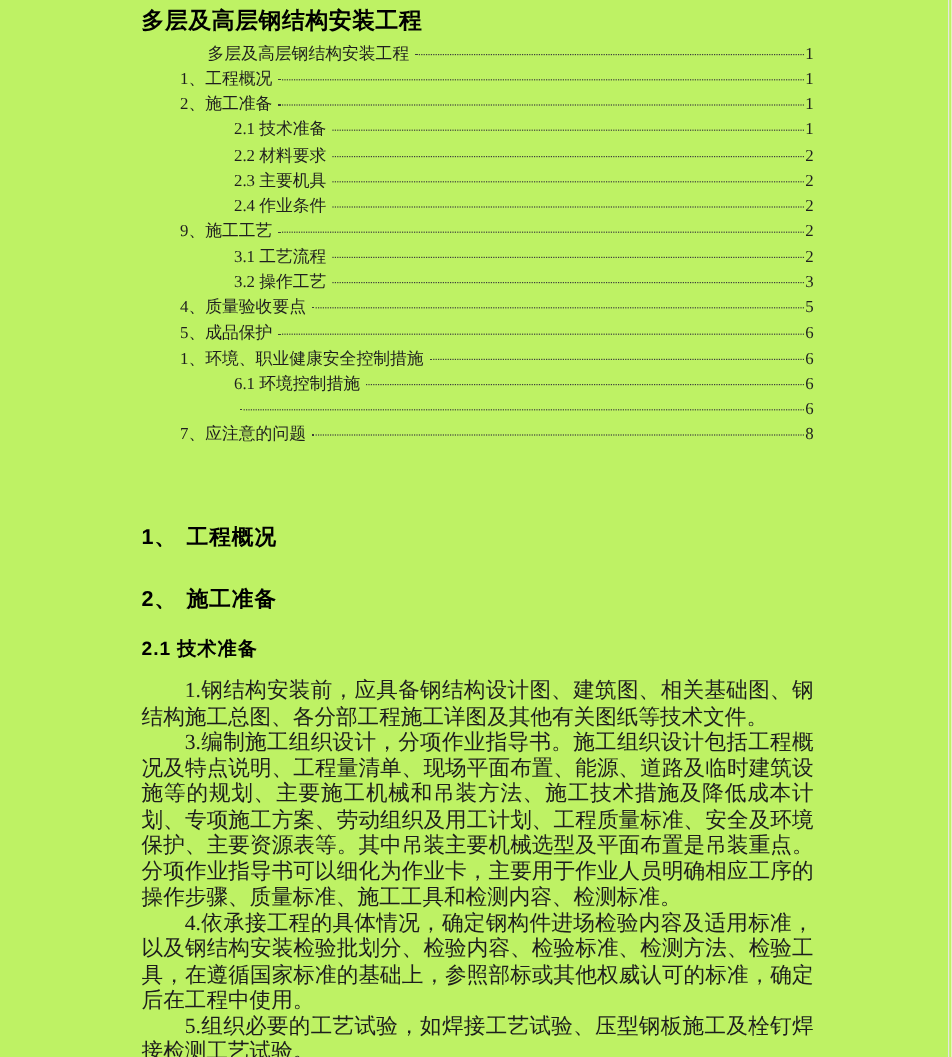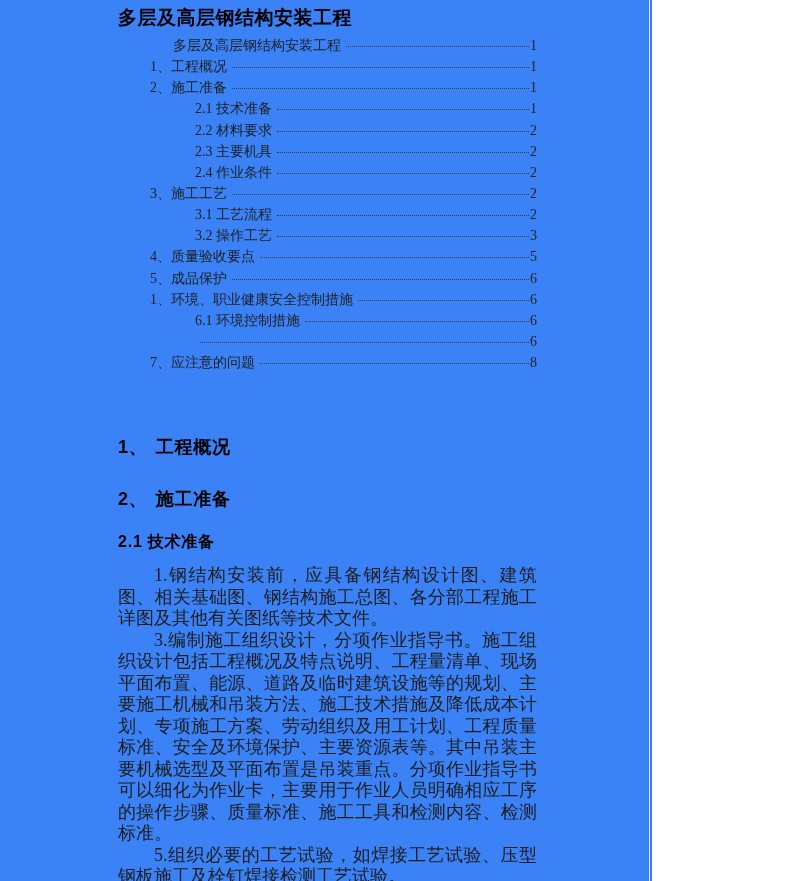--- a/index.html
+++ b/index.html
@@ -1,21 +1,21 @@
 <!DOCTYPE html>
 <html lang="zh"><head>
 <meta charset="utf-8">
 <style>
   html, body { margin: 0; padding: 0; background: #ffffff; }
   .page {
     position: relative;
-    width: 652px;
+    width: 793px;
     height: 881px;
     box-sizing: border-box;
-    background: #3b82f6;
+    background: #bef264;
     padding: 5px 115px 0 118px;
     overflow: hidden;
     color: #1a1a1a;
   }
   
   .edge-line {
     position: absolute;
     top: 0; right: 2px;
     width: 1px; height: 100%;
     background: #e4e4e4;
@@ -130,21 +130,21 @@
         <span class="toc-page">2</span>
       </div>
 
       <div class="toc-row lvl-2">
         <span class="toc-label">2.4 作业条件</span>
         <span class="toc-dots"></span>
         <span class="toc-page">2</span>
       </div>
 
       <div class="toc-row lvl-1">
-        <span class="toc-label">3、施工工艺</span>
+        <span class="toc-label">9、施工工艺</span>
         <span class="toc-dots"></span>
         <span class="toc-page">2</span>
       </div>
 
       <div class="toc-row lvl-2">
         <span class="toc-label">3.1 工艺流程</span>
         <span class="toc-dots"></span>
         <span class="toc-page">2</span>
       </div>
 
@@ -203,19 +203,20 @@
     <span class="heading-num">2.1</span><span>技术准备</span>
   </h3>
 
   <div class="body-text">
 
       <p>1.钢结构安装前，应具备钢结构设计图、建筑图、相关基础图、钢结构施工总图、各分部工程施工详图及其他有关图纸等技术文件。</p>
 
 
       <p>3.编制施工组织设计，分项作业指导书。施工组织设计包括工程概况及特点说明、工程量清单、现场平面布置、能源、道路及临时建筑设施等的规划、主要施工机械和吊装方法、施工技术措施及降低成本计划、专项施工方案、劳动组织及用工计划、工程质量标准、安全及环境保护、主要资源表等。其中吊装主要机械选型及平面布置是吊装重点。分项作业指导书可以细化为作业卡，主要用于作业人员明确相应工序的操作步骤、质量标准、施工工具和检测内容、检测标准。</p>
 
+      <p>4.依承接工程的具体情况，确定钢构件进场检验内容及适用标准，以及钢结构安装检验批划分、检验内容、检验标准、检测方法、检验工具，在遵循国家标准的基础上，参照部标或其他权威认可的标准，确定后在工程中使用。</p>
 
       <p>5.组织必要的工艺试验，如焊接工艺试验、压型钢板施工及栓钉焊接检测工艺试验。</p>
 
   </div>
 
   <div class="edge-line"></div>
 </div>
 
 </body></html>

